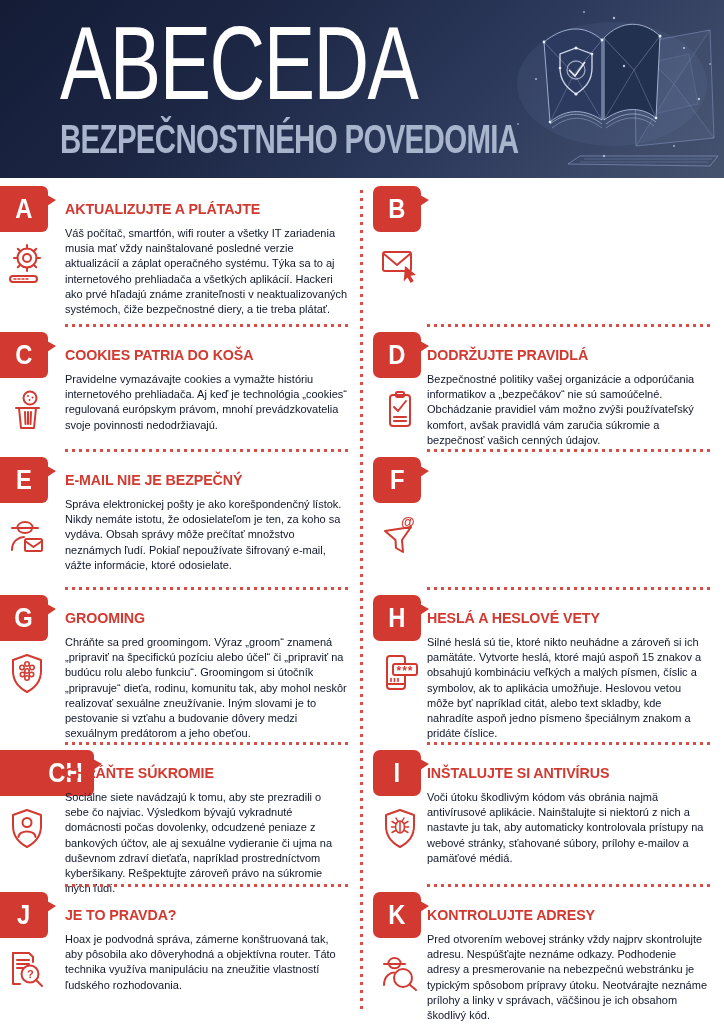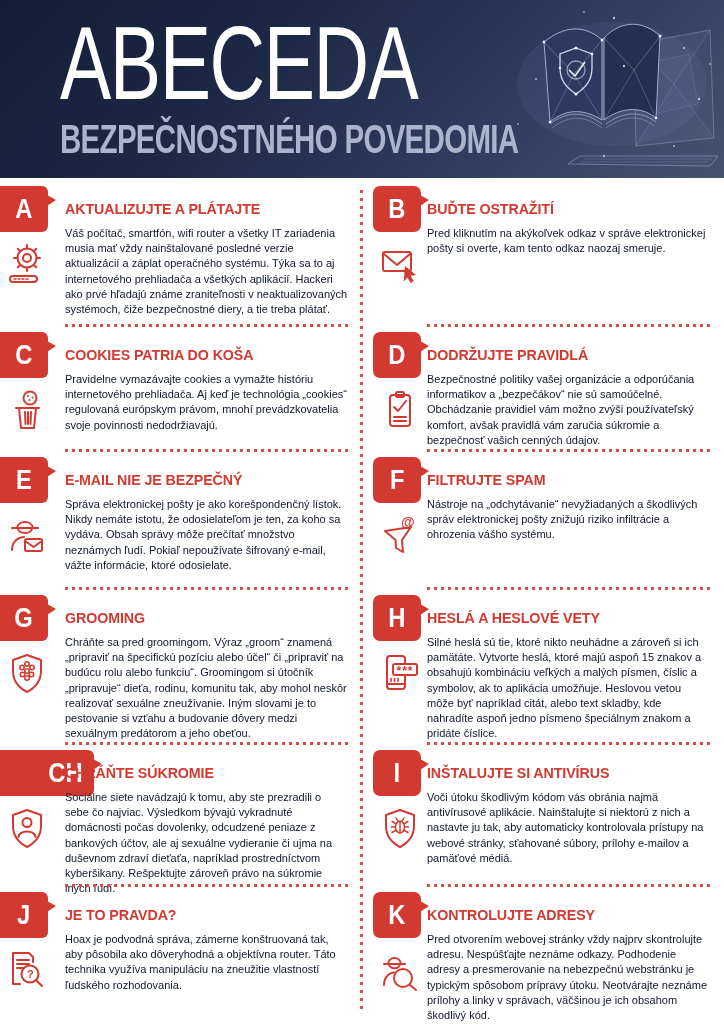--- a/index.html
+++ b/index.html
@@ -155,24 +155,20 @@
         <div class="badge"><span class="badge-letter">B</span></div>
         <div class="sicon">
           <svg width="44" height="44" viewBox="0 0 44 44">
               <g class="ic">
             <rect x="5" y="10" width="28" height="19" rx="2"></rect>
             <polyline points="6,12 19,23 32,12"></polyline>
           </g>
               <path class="icf" d="M27,24 l11,9 -5.5,0.7 3.2,5.4 -3,1.8 -3.2,-5.4 -3.8,3.9 Z"></path>
             </svg>
         </div>
-        <div class="content">
-          <h2 class="stitle">BUĎTE OSTRAŽITÍ</h2>
-          <p class="sbody">Pred kliknutím na akýkoľvek odkaz v správe elektronickej pošty si overte, kam tento odkaz naozaj smeruje.</p>
-        </div>
         <div class="sep"></div>
       </section>
     </div>
 
     <div class="row r2">
       <section class="cell">
         <div class="badge"><span class="badge-letter">C</span></div>
         <div class="sicon">
           <svg width="44" height="44" viewBox="0 0 44 44">
               <g class="ic">
@@ -240,24 +236,20 @@
 
       <section class="cell rt">
         <div class="badge"><span class="badge-letter">F</span></div>
         <div class="sicon">
           <svg width="44" height="44" viewBox="0 0 44 44">
             <text class="ictxt" x="23" y="14" font-size="14">@</text>
             <g class="ic">
                 <path d="M7,18 L33,14 L24,27 L25,39 L18,35 L17.5,27 Z"></path>
               </g>
           </svg>
-        </div>
-        <div class="content">
-          <h2 class="stitle">FILTRUJTE SPAM</h2>
-          <p class="sbody">Nástroje na „odchytávanie“ nevyžiadaných a škodlivých správ elektronickej pošty znižujú riziko infiltrácie a ohrozenia vášho systému.</p>
         </div>
         <div class="sep"></div>
       </section>
     </div>
 
     <div class="row r4">
       <section class="cell">
         <div class="badge"><span class="badge-letter">G</span></div>
         <div class="sicon">
           <svg width="44" height="44" viewBox="0 0 44 44">

